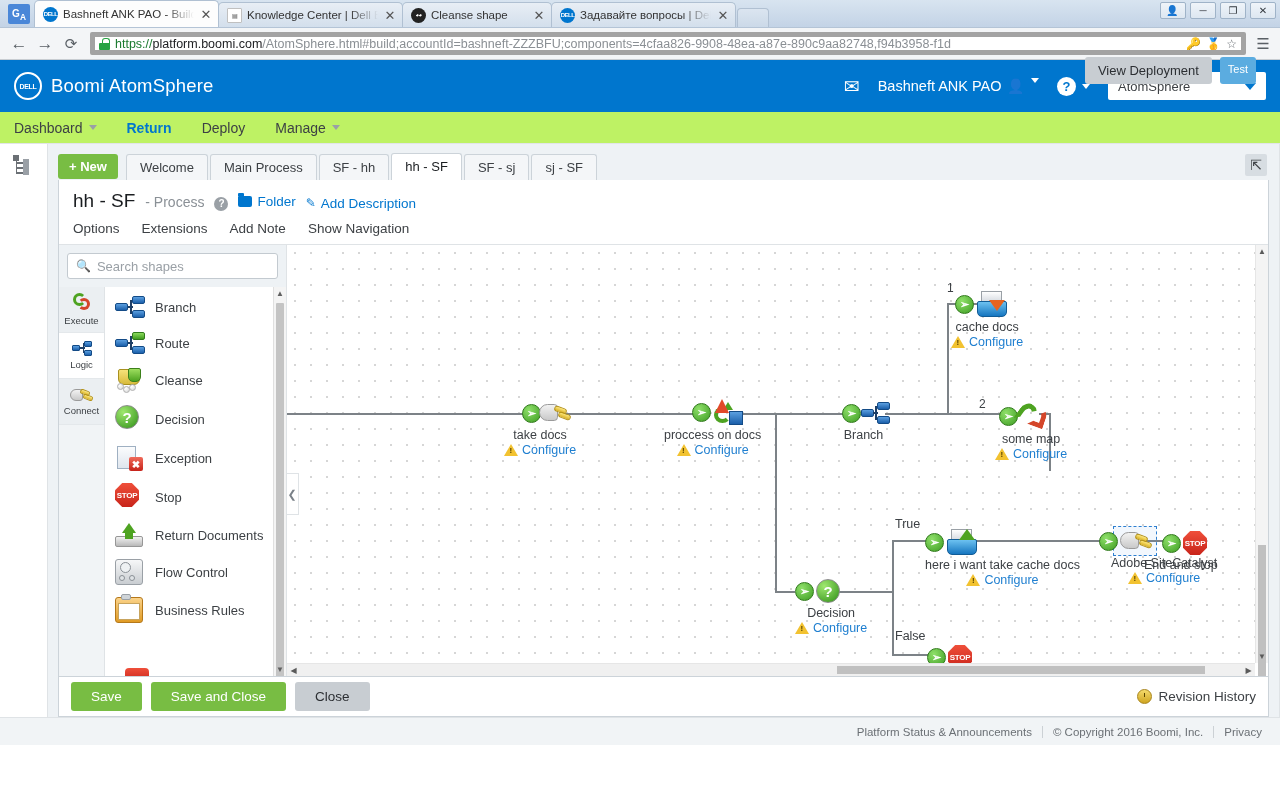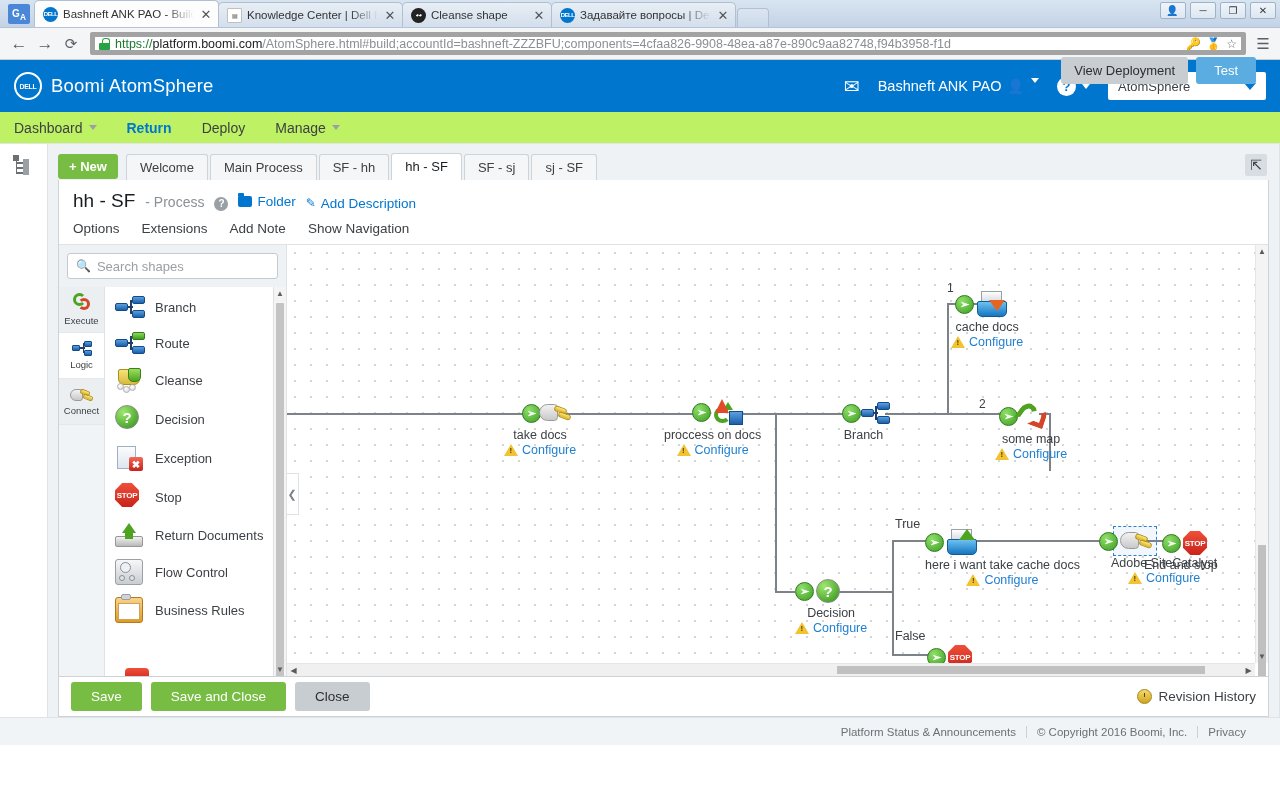--- a/index.html
+++ b/index.html
@@ -242,22 +242,22 @@
   .doc-actions {
     display: flex; gap: 22px; padding: 9px 14px 8px 14px;
     font-size: 13.5px; color: #3d4145;
   }
   .hdr-btns { position: absolute; right: 24px; top: 57px; display: flex; gap: 8px; }
   .btn-gray {
     background: #c8cdd2; color: #2c2f33; font-size: 13px;
     padding: 6px 13px; border-radius: 3px;
   }
   .btn-blue {
-    background: #5bace0; color: #fff; font-size: 13px;
-    padding: 6px 18px; border-radius: 3px;
+    background: #5bace0; color: #fff; font-size: 11px;
+    padding: 6px 8px; border-radius: 3px;
   }
 
   .editor { flex: 1; display: flex; border-top: 1px solid #dfe3e6; position: relative; }
 
   
   .palette { width: 228px; display: flex; flex-direction: column; border-right: 1px solid #dfe3e6; }
   .search-wrap { padding: 8px 8px 8px 8px; background: #eef2f5; }
   .search-box {
     height: 26px; background: #fff; border: 1px solid #c3cad0; border-radius: 3px;
     display: flex; align-items: center; padding: 0 8px; gap: 6px;
@@ -574,21 +574,21 @@
   .rev-ico::after {
     content: ''; position: absolute; left: 6px; top: 3px;
     width: 1px; height: 4px; background: #5a4400;
     box-shadow: 0 4px 0 -1px #5a4400, 2px 4px 0 -1px #5a4400;
   }
 
   .pagefooter {
     height: 28px; background: #f1f4f6;
     border-top: 1px solid #dfe3e6;
     display: flex; align-items: center; justify-content: flex-end;
-    padding-right: 24px; gap: 0;
+    padding-right: 8px; gap: 0;
     font-size: 11.5px; color: #6b7075;
   }
   .pagefooter span { padding: 0 10px; }
   .pagefooter .sep { border-left: 1px solid #ccd1d5; padding: 0; height: 12px; }
 </style>
 </head>
 <body>
 
 <div class="browser-chrome">
   <div class="tr-icon">G<sub>A</sub></div>

